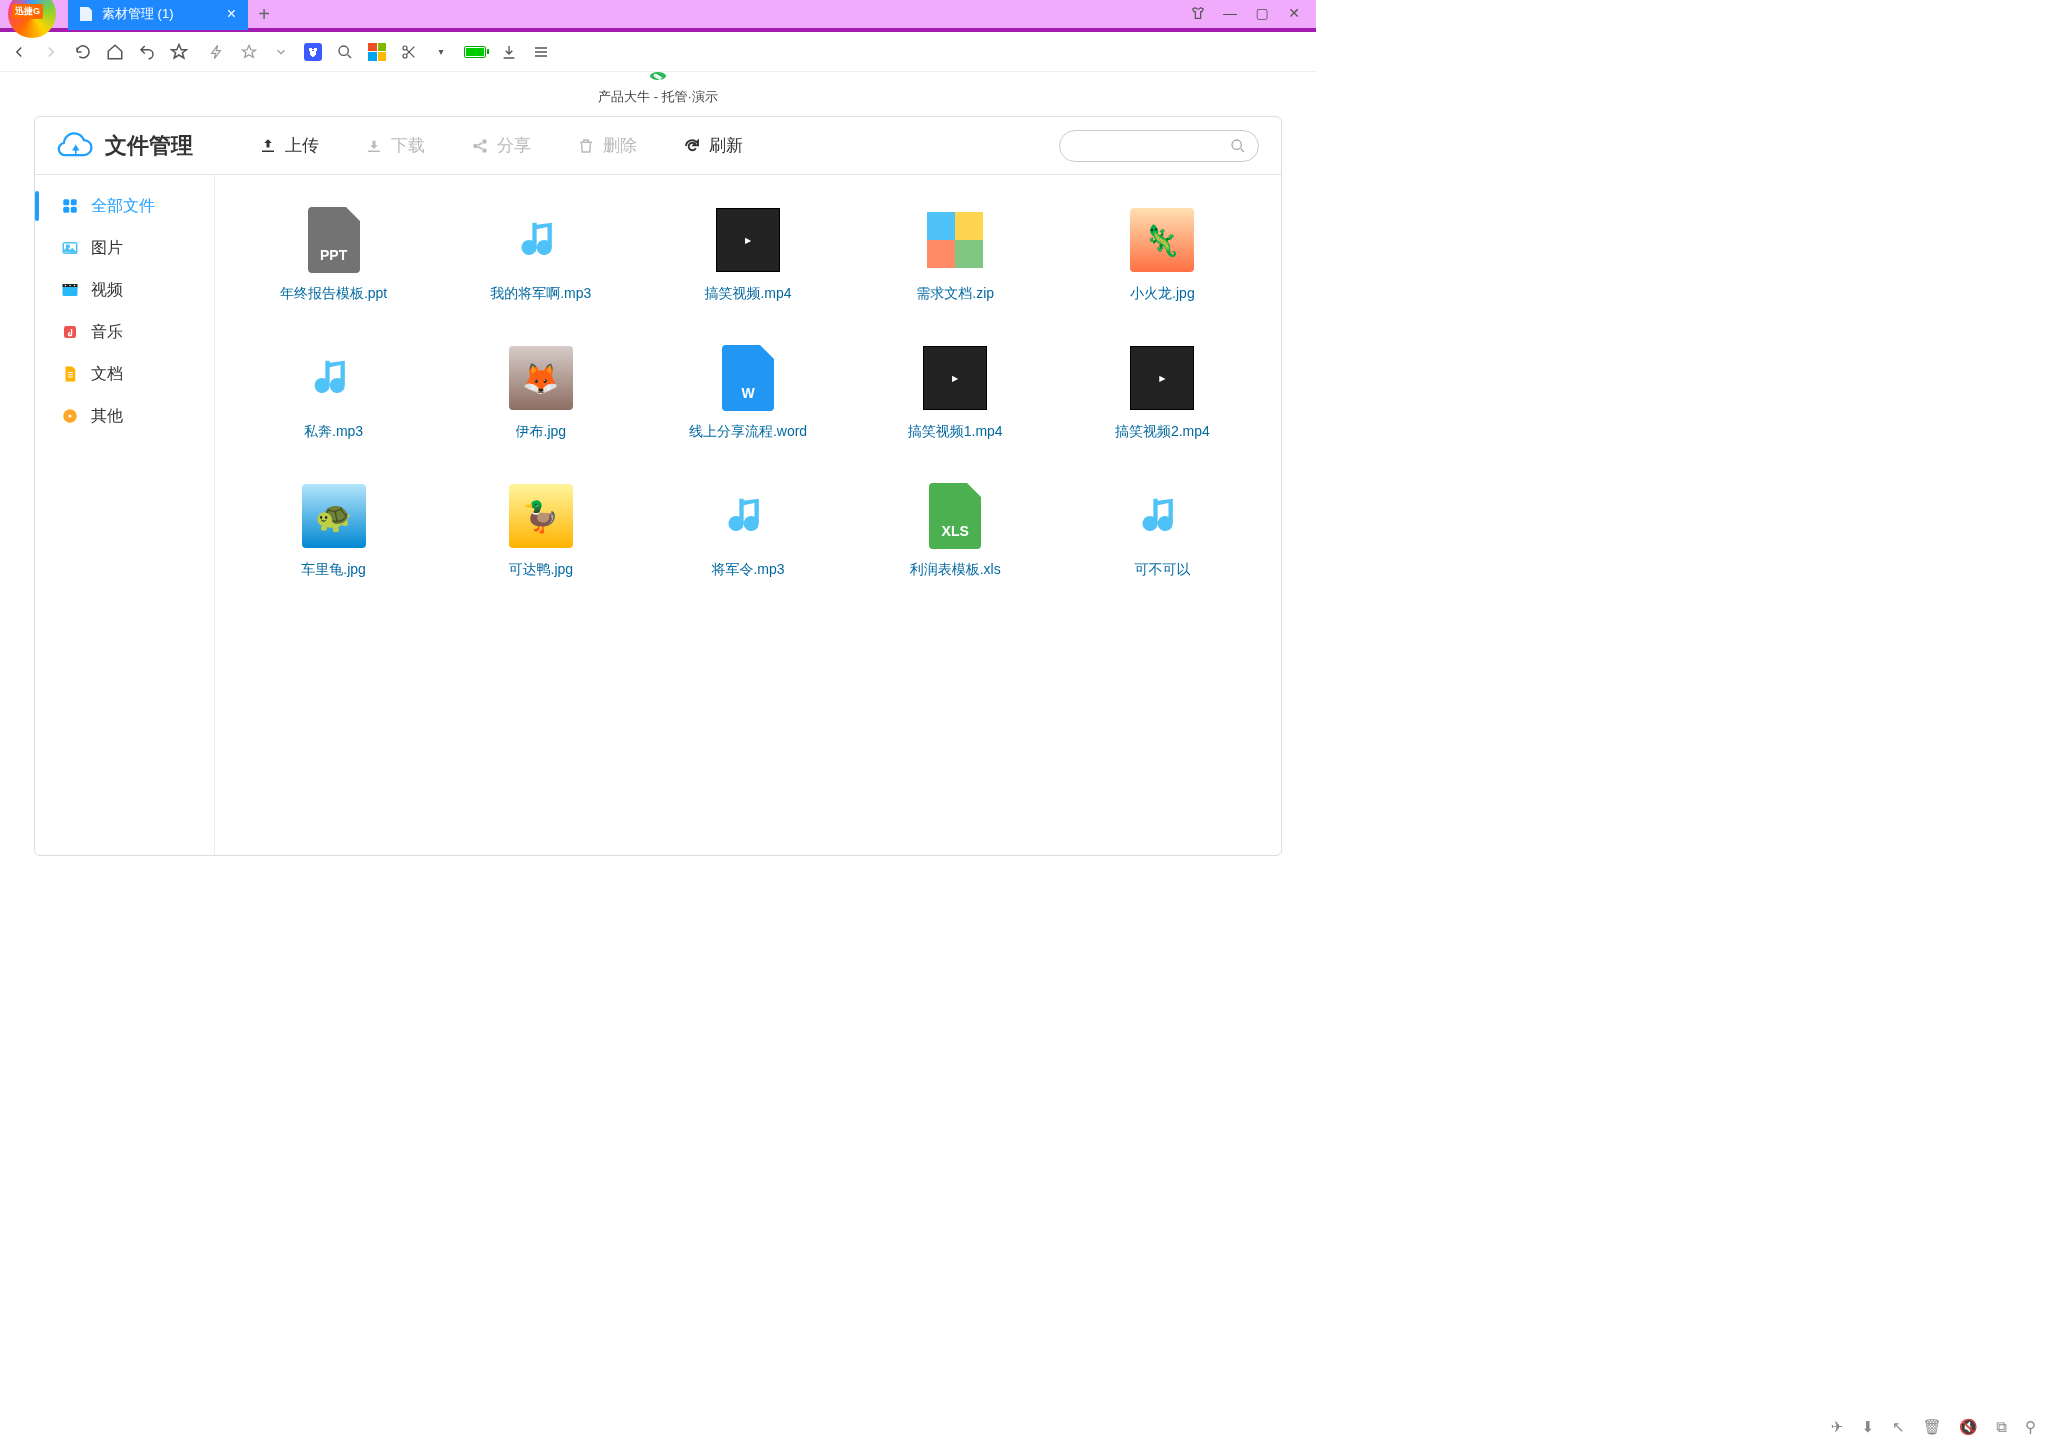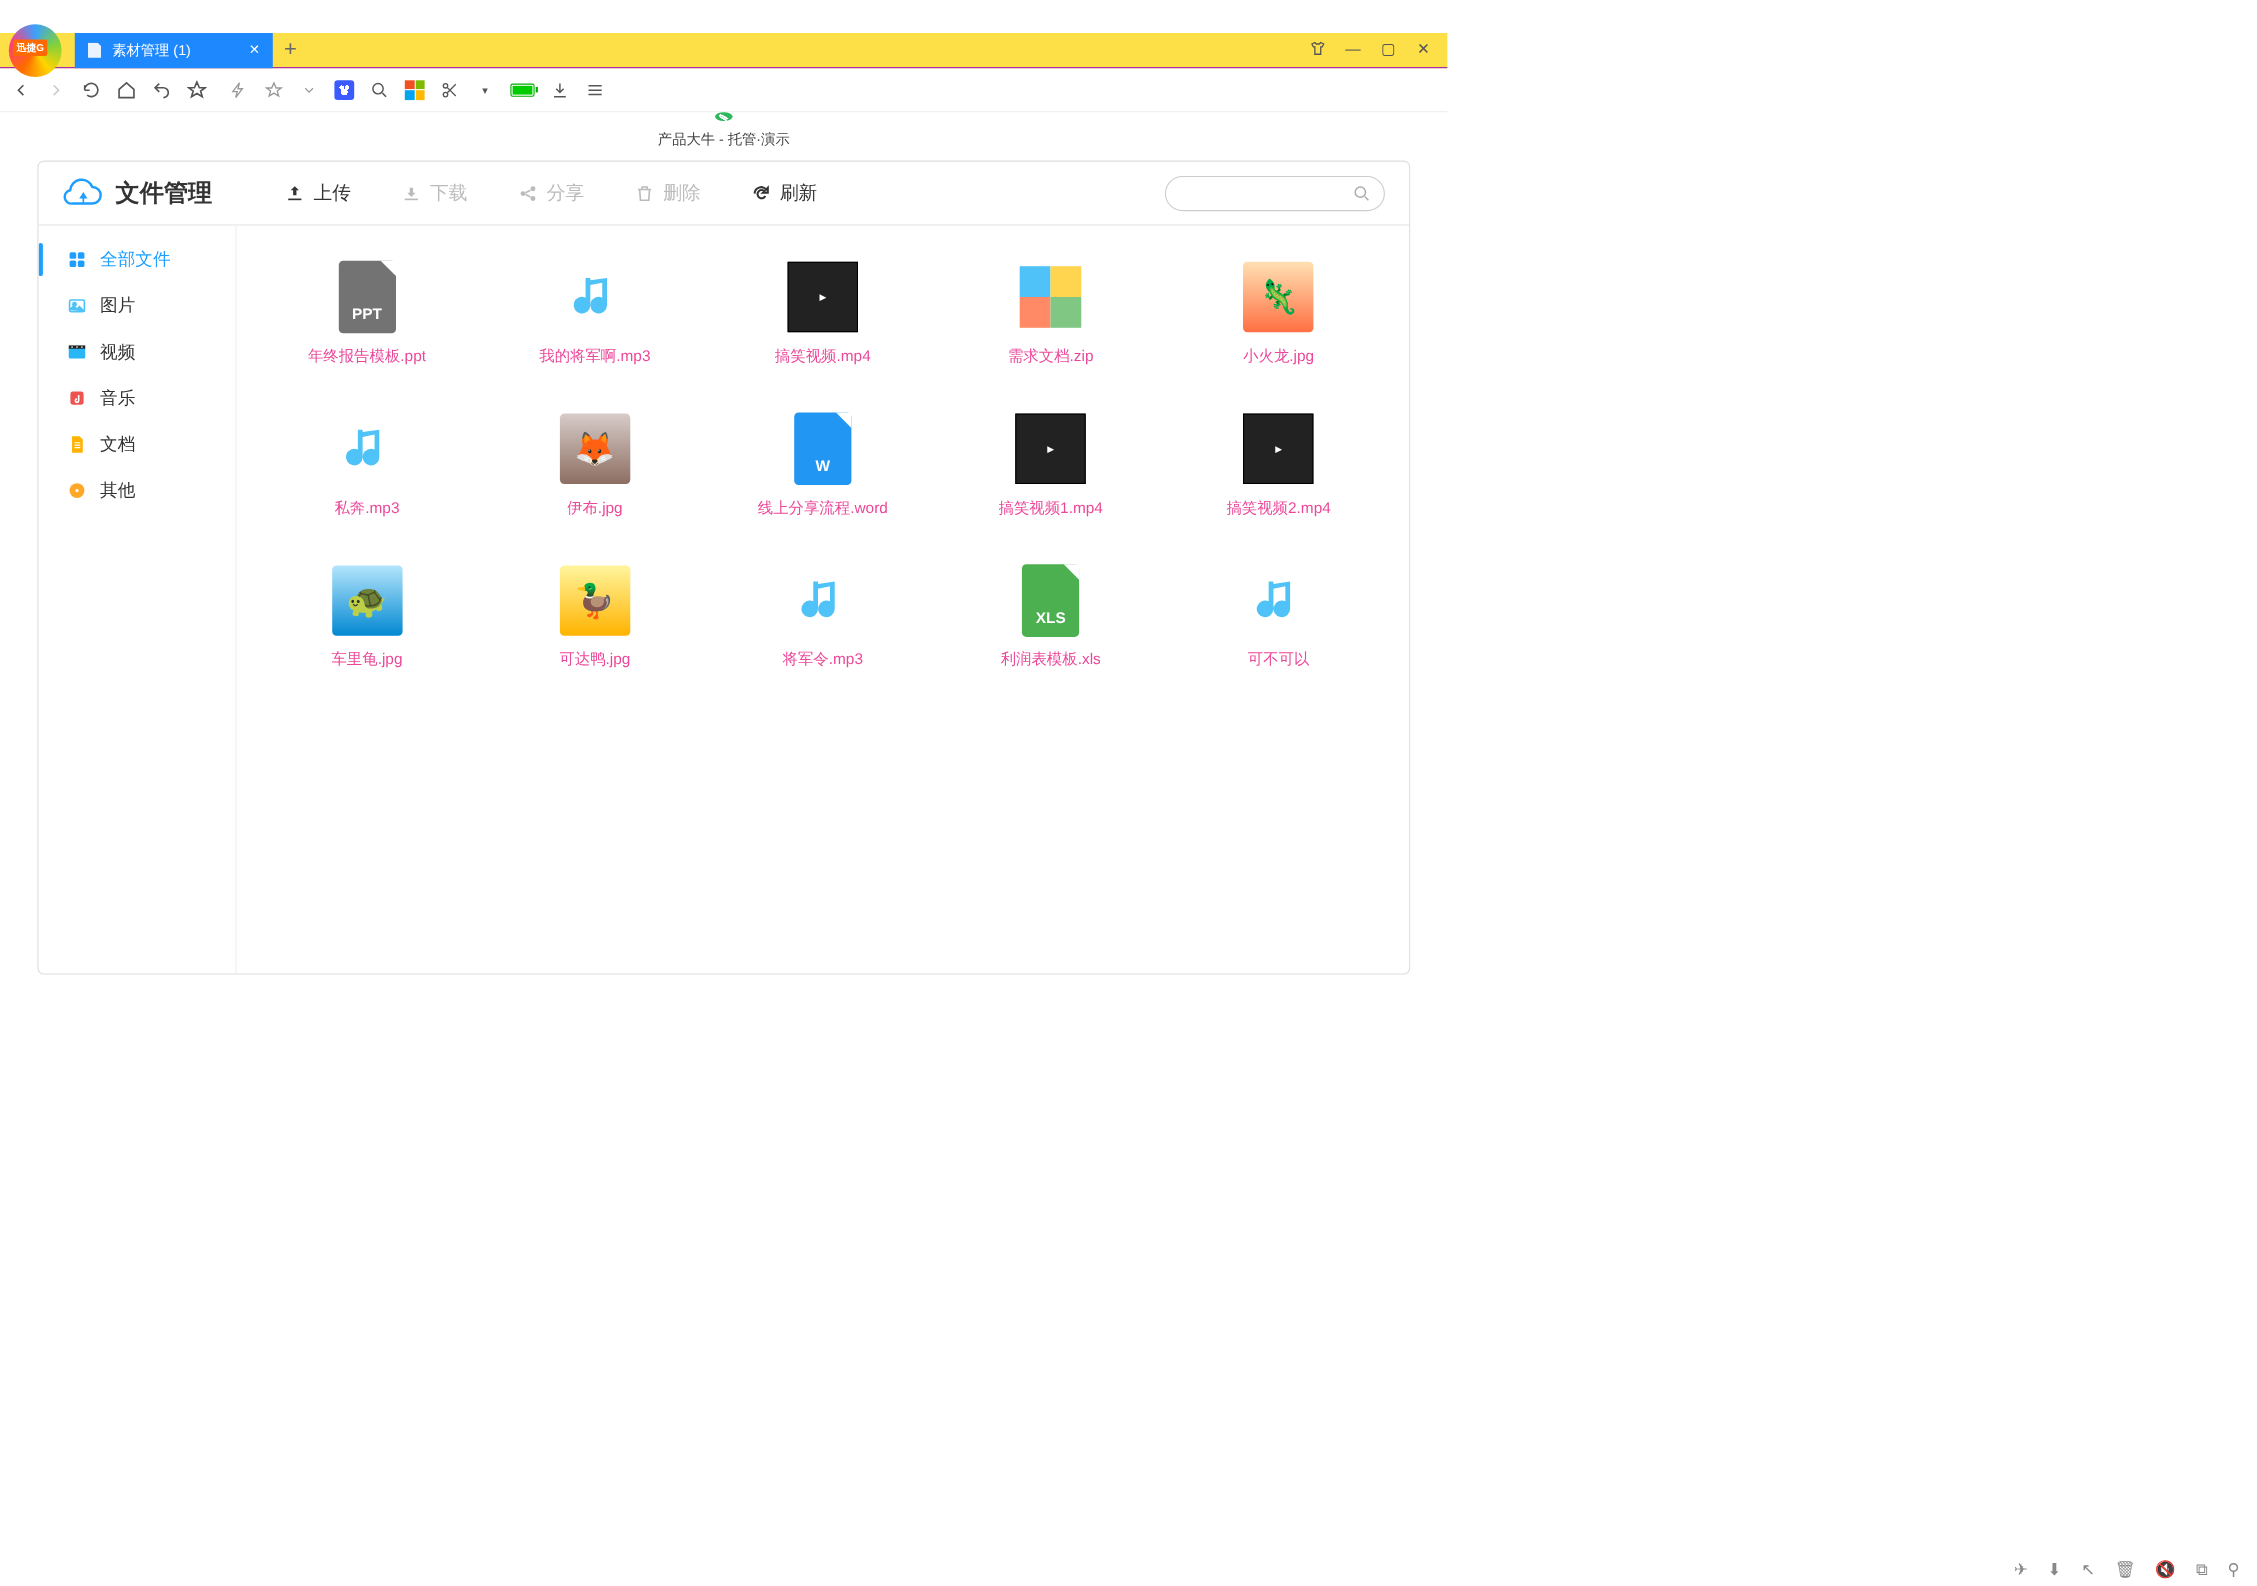--- a/index.html
+++ b/index.html
@@ -1,19 +1,19 @@
 <!DOCTYPE html>
 <html><head>
 <meta charset="utf-8">
 <style>
 * { margin:0; padding:0; box-sizing:border-box; font-family:"Microsoft YaHei","PingFang SC",sans-serif; }
 body { background:#fff; width:1316px; height:925px; overflow:hidden; }
 
 
-.titlebar { height:32px; background:#fde047; display:flex; align-items:center; border-bottom:1px solid #a21caf;margin-top:30px; }
+.titlebar { height:32px; background:#f0abfc; display:flex; align-items:center; border-bottom:4px solid #a21caf; }
 .app-logo { width:48px; height:48px; margin:4px 8px; border-radius:50%; background:conic-gradient(#3aa0ff,#7fd13b,#ffd400,#ff6a00,#ff3e7f,#3aa0ff); position:relative; z-index:5; flex-shrink:0; }
 .app-logo .badge { position:absolute; top:14px; left:4px; background:#ff6a00; color:#fff; font-size:9px; padding:1px 3px; border-radius:2px; font-weight:bold; }
 .tab { height:32px; background:#1e88ff; color:#fff; display:flex; align-items:center; padding:0 12px; gap:10px; min-width:180px; margin-left:4px; }
 .tab .doc-ic { width:12px; height:14px; background:#fff; opacity:.9; clip-path:polygon(0 0,70% 0,100% 25%,100% 100%,0 100%); }
 .tab .title { font-size:13px; flex:1; }
 .tab .close { font-size:16px; cursor:pointer; }
 .newtab { width:32px; text-align:center; font-size:20px; color:#666; cursor:pointer; }
 .spacer { flex:1; }
 .win-ctrl { display:flex; gap:16px; padding:0 14px; }
 .win-ctrl span { font-size:14px; color:#555; cursor:pointer; width:16px; text-align:center; }
@@ -56,21 +56,21 @@
 .panel-body { flex:1; display:flex; overflow:hidden; }
 .sidebar { width:180px; border-right:1px solid #eee; padding-top:10px; }
 .side-item { height:42px; display:flex; align-items:center; gap:12px; padding-left:26px; font-size:16px; color:#333; cursor:pointer; position:relative; }
 .side-item.active { color:#1e9fff; }
 .side-item.active::before{content:"";position:absolute;left:0;top:6px;bottom:6px;width:4px;background:#1e9fff;border-radius:2px}
 .side-ic{width:18px;height:18px;flex-shrink:0}
 
 .grid { flex:1; padding:30px 20px; display:grid; grid-template-columns:repeat(5,1fr); gap:40px 10px; align-content:start; overflow:auto; }
 .file { display:flex; flex-direction:column; align-items:center; gap:10px; cursor:pointer; }
 .thumb { width:70px; height:70px; display:flex; align-items:center; justify-content:center; }
-.fname { font-size:14px; color:#ec4899; text-align:center; max-width:140px; white-space:nowrap; overflow:hidden; text-overflow:ellipsis; }
+.fname { font-size:14px; color:#0369a1; text-align:center; max-width:140px; white-space:nowrap; overflow:hidden; text-overflow:ellipsis; }
 
 
 .doc-shape{width:52px;height:66px;border-radius:4px;position:relative;display:flex;align-items:flex-end;justify-content:center;color:#fff;font-weight:bold;font-size:14px;padding-bottom:10px}
 .doc-shape::after{content:"";position:absolute;top:0;right:0;border-style:solid;border-width:0 14px 14px 0;border-color:transparent #fff transparent transparent}
 .ppt{background:#737373}.word{background:#2196f3}.xls{background:#4caf50}
 .zip-ic{width:56px;height:56px;display:grid;grid-template:1fr 1fr/1fr 1fr}
 .zip-ic span:nth-child(1){background:#4fc3f7}.zip-ic span:nth-child(2){background:#ffd54f}.zip-ic span:nth-child(3){background:#ff8a65}.zip-ic span:nth-child(4){background:#81c784}
 .vid-thumb{width:64px;height:64px;background:#222;border:1px solid #000;display:flex;align-items:center;justify-content:center;color:#fff;font-size:8px;text-align:center;padding:2px}
 .img-thumb{width:64px;height:64px;border-radius:4px;display:flex;align-items:center;justify-content:center;font-size:30px}
 .char1{background:linear-gradient(#ffe0b2,#ff7043)}

